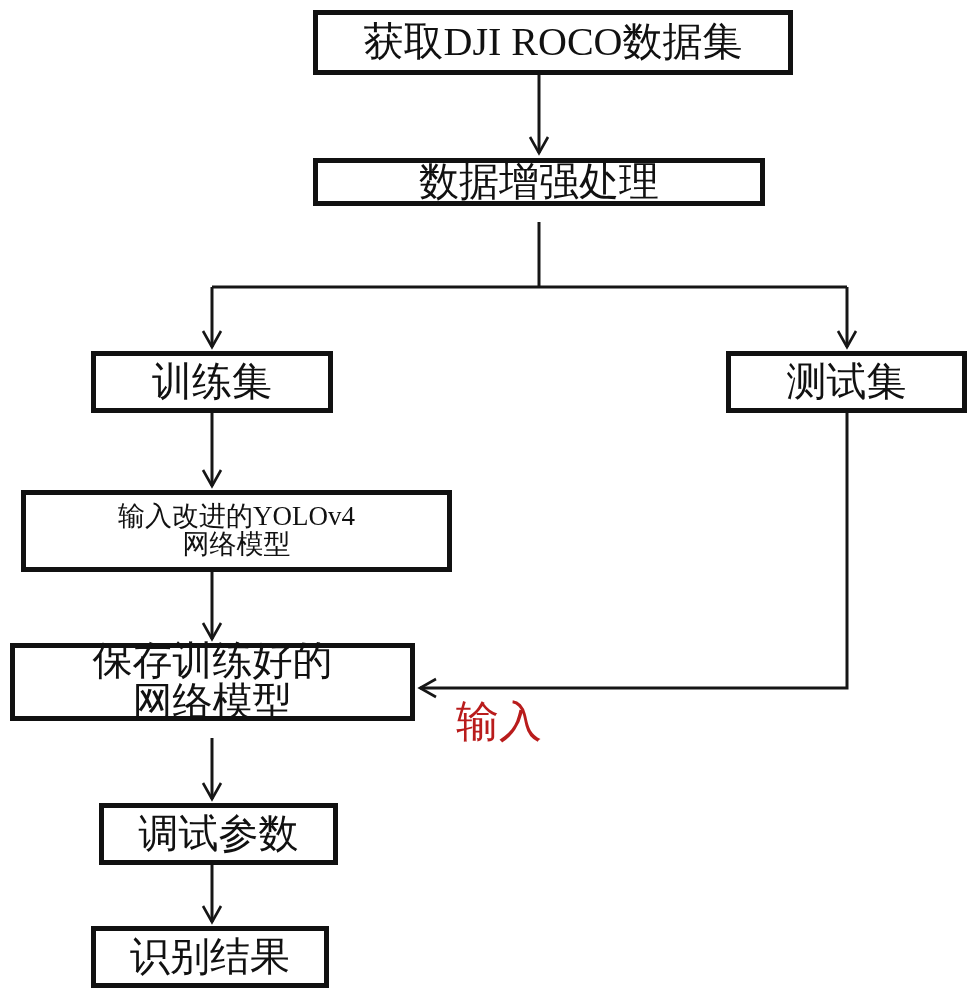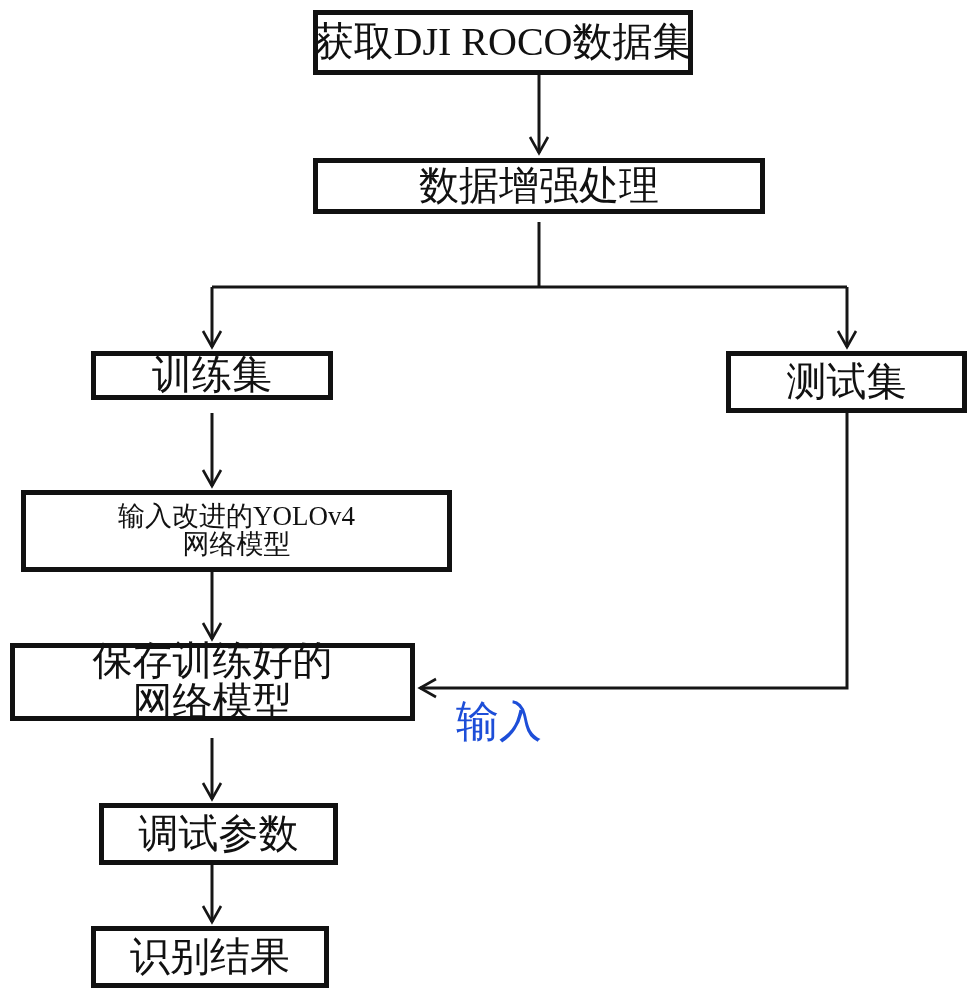--- a/index.html
+++ b/index.html
@@ -39,35 +39,35 @@
     justify-content: center;
     text-align: center;
     font-size: 40px;
     line-height: 1.0;
     white-space: nowrap;
   }
   .node .txt-line {
     display: block;
     line-height: 1.02;
   }
-  #node-acquire-dataset   { left: 313px; top:  10px; width: 380px; height: 65px; }
-  #node-data-augmentation { left: 313px; top: 158px; width: 452px; height: 56px; }
-  #node-training-set      { left:  91px; top: 351px; width: 242px; height: 49px; }
+  #node-acquire-dataset   { left: 313px; top:  10px; width: 480px; height: 65px; }
+  #node-data-augmentation { left: 313px; top: 158px; width: 452px; height: 48px; }
+  #node-training-set      { left:  91px; top: 351px; width: 242px; height: 62px; }
   #node-test-set          { left: 726px; top: 351px; width: 241px; height: 62px; }
   #node-input-yolov4      { left:  21px; top: 490px; width: 431px; height: 82px; font-size: 27px; }
   #node-save-model        { left:  10px; top: 643px; width: 405px; height: 78px; font-size: 40px; }
   #node-tune-params       { left:  99px; top: 803px; width: 239px; height: 62px; }
   #node-recognition-result{ left:  91px; top: 926px; width: 238px; height: 62px; }
   .edge-label {
     position: absolute;
     left: 456px;
     top: 700px;
     font-size: 43px;
     line-height: 1;
-    color: #1d4ed8;
+    color: #b91c1c;
     white-space: nowrap;
   }
 </style>
 </head>
 <body>
 
 <div id="stage">
 
   <svg id="connectors" viewBox="0 0 977 1000" xmlns="http://www.w3.org/2000/svg">
     <defs>

